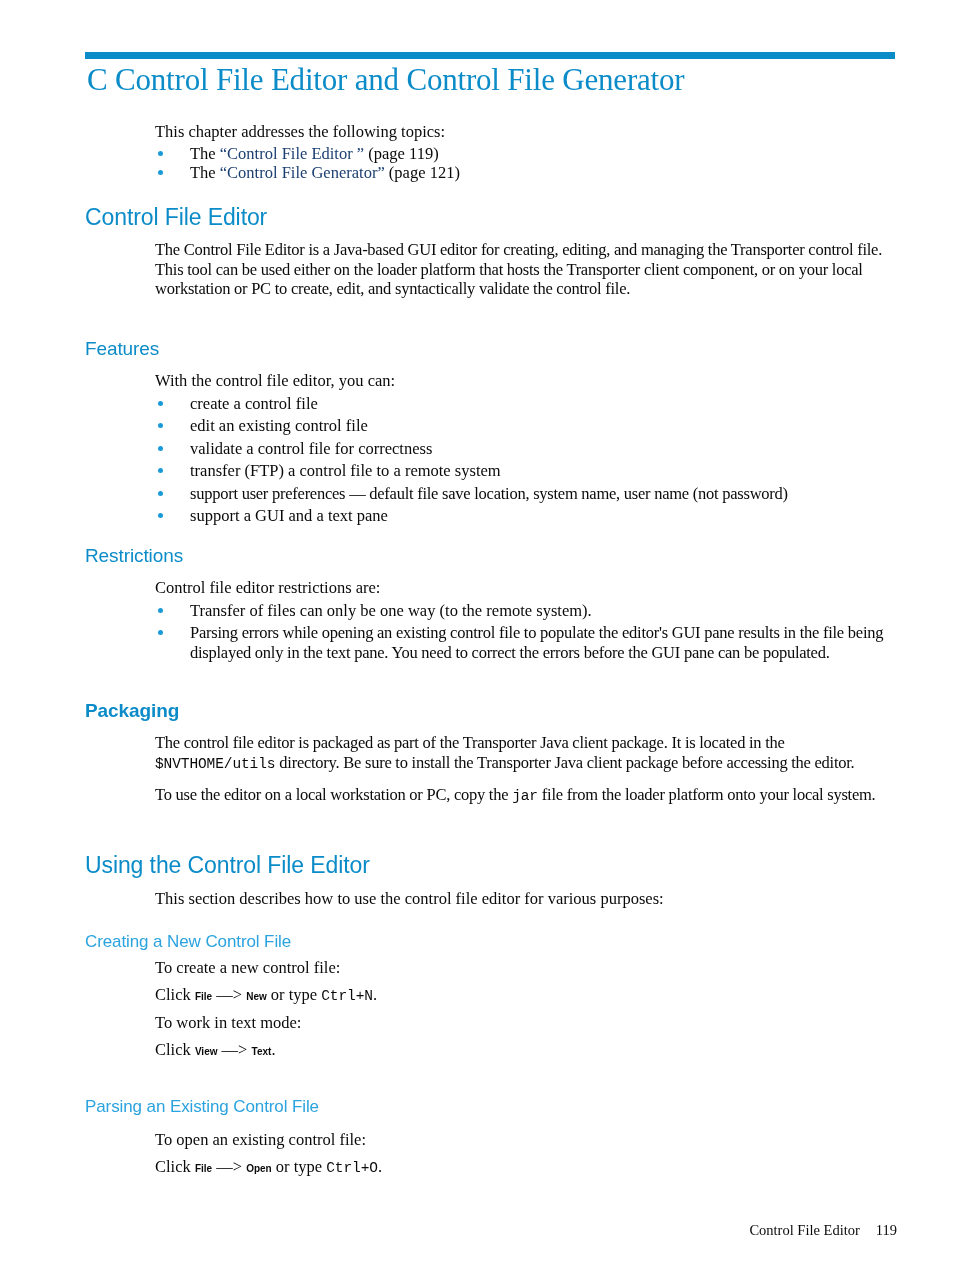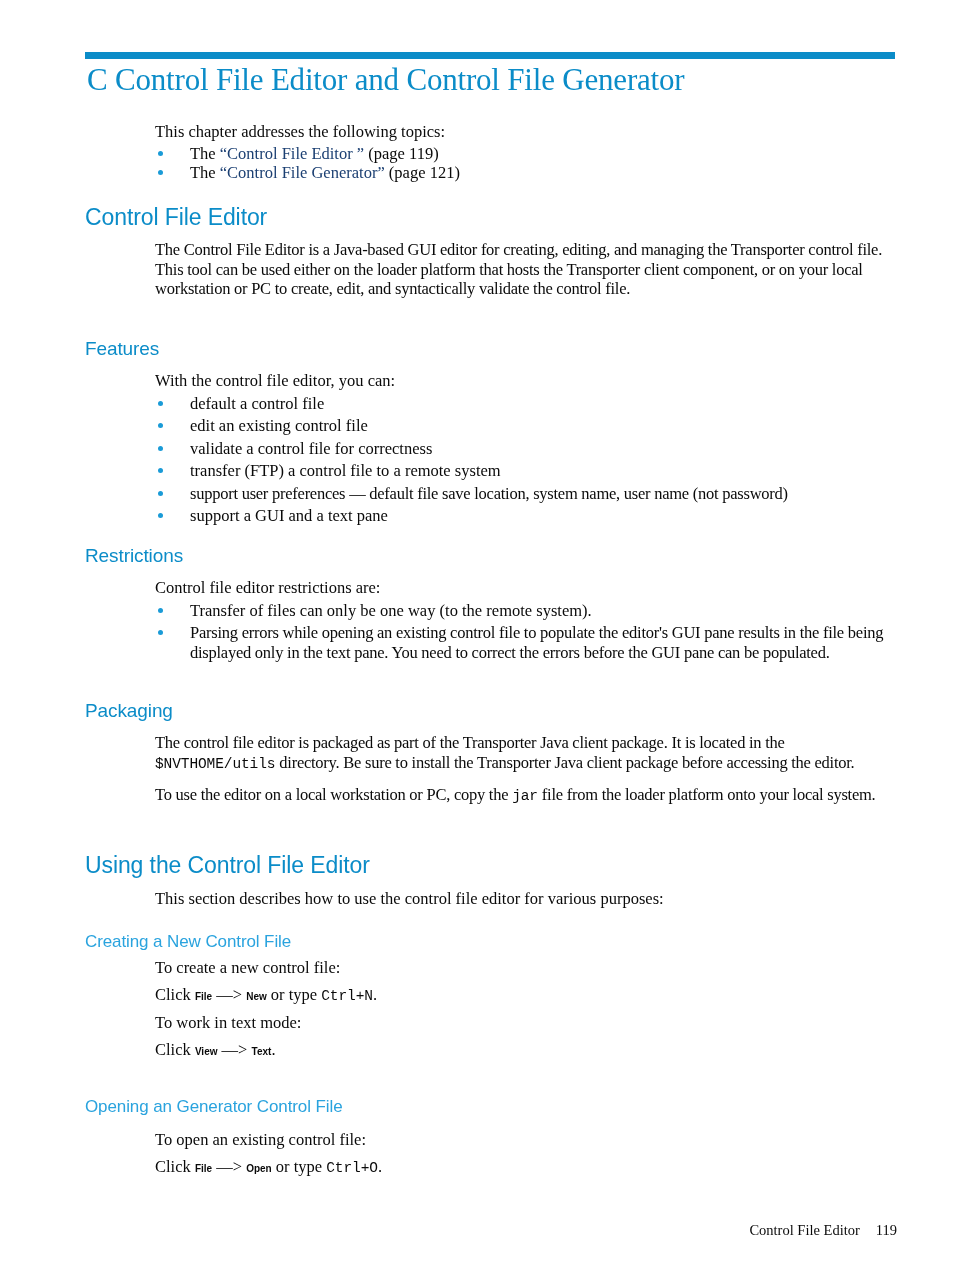--- a/index.html
+++ b/index.html
@@ -161,58 +161,58 @@
 
   <h1 class="h1" style="position:absolute; left:85px; top:204px;">Control File Editor</h1>
   <div class="body-col" style="top:240px;">
     <p class="para tight">The Control File Editor is a Java-based GUI editor for creating, editing, and managing the Transporter control file. This tool can be used either on the loader platform that hosts the Transporter client component, or on your local workstation or PC to create, edit, and syntactically validate the control file.</p>
   </div>
 
   <h2 class="h2" style="position:absolute; left:85px; top:338px;">Features</h2>
   <div class="body-col" style="top:371px;">
     <p class="para">With the control file editor, you can:</p>
     <ul class="bullets" style="margin-top:3px;">
-      <li class="spaced">default a control file</li>
+      <li class="spaced">create a control file</li>
       <li class="spaced">edit an existing control file</li>
       <li class="spaced">validate a control file for correctness</li>
       <li class="spaced">transfer (FTP) a control file to a remote system</li>
       <li class="spaced tight">support user preferences — default file save location, system name, user name (not password)</li>
       <li class="spaced">support a GUI and a text pane</li>
     </ul>
   </div>
 
   <h2 class="h2" style="position:absolute; left:85px; top:545px;">Restrictions</h2>
   <div class="body-col" style="top:578px;">
     <p class="para">Control file editor restrictions are:</p>
     <ul class="bullets" style="margin-top:3px;">
       <li class="spaced">Transfer of files can only be one way (to the remote system).</li>
       <li class="spaced tight">Parsing errors while opening an existing control file to populate the editor's GUI pane results in the file being displayed only in the text pane. You need to correct the errors before the GUI pane can be populated.</li>
     </ul>
   </div>
 
-  <h2 class="h2" style="position:absolute; left:85px; top:700px;">Packaging</h2>
+  <h2 class="h2" style="position:absolute; left:85px; top:700px;font-weight:bold;">Packaging</h2>
   <div class="body-col" style="top:733px;">
     <p class="para tight"><span>The control file editor is packaged as part of the Transporter Java client package. It is located in the </span><span class="mono">$NVTHOME/utils</span><span> directory. Be sure to install the Transporter Java client package before accessing the editor.</span></p>
     <p class="para tight" style="margin-top:11px;"><span>To use the editor on a local workstation or PC, copy the </span><span class="mono">jar</span><span> file from the loader platform onto your local system.</span></p>
   </div>
 
   <h1 class="h1" style="position:absolute; left:85px; top:852px;">Using the Control File Editor</h1>
   <div class="body-col" style="top:889px;">
     <p class="para">This section describes how to use the control file editor for various purposes:</p>
   </div>
 
   <h3 class="h3" style="position:absolute; left:85px; top:925px;margin-top:7px;">Creating a New Control File</h3>
   <div class="body-col" style="top:958px;">
     <p class="para">To create a new control file:</p>
     <p class="para" style="margin-top:7px;"><span>Click </span><span class="bold-sans">File</span><span> —&gt; </span><span class="bold-sans">New</span><span> or type </span><span class="mono">Ctrl+N</span><span>.</span></p>
     <p class="para" style="margin-top:7px;">To work in text mode:</p>
     <p class="para" style="margin-top:7px;"><span>Click </span><span class="bold-sans">View</span><span> —&gt; </span><span class="bold-sans">Text</span><span>.</span></p>
   </div>
 
-  <h3 class="h3" style="position:absolute; left:85px; top:1097px;">Opening an Generator Control File</h3>
+  <h3 class="h3" style="position:absolute; left:85px; top:1097px;">Parsing an Existing Control File</h3>
   <div class="body-col" style="top:1130px;">
     <p class="para">To open an existing control file:</p>
     <p class="para" style="margin-top:7px;"><span>Click </span><span class="bold-sans">File</span><span> —&gt; </span><span class="bold-sans">Open</span><span> or type </span><span class="mono">Ctrl+O</span><span>.</span></p>
   </div>
 
   <div class="footer">
     <span>Control File Editor</span><span class="pg">119</span>
   </div>
 
 </div>

